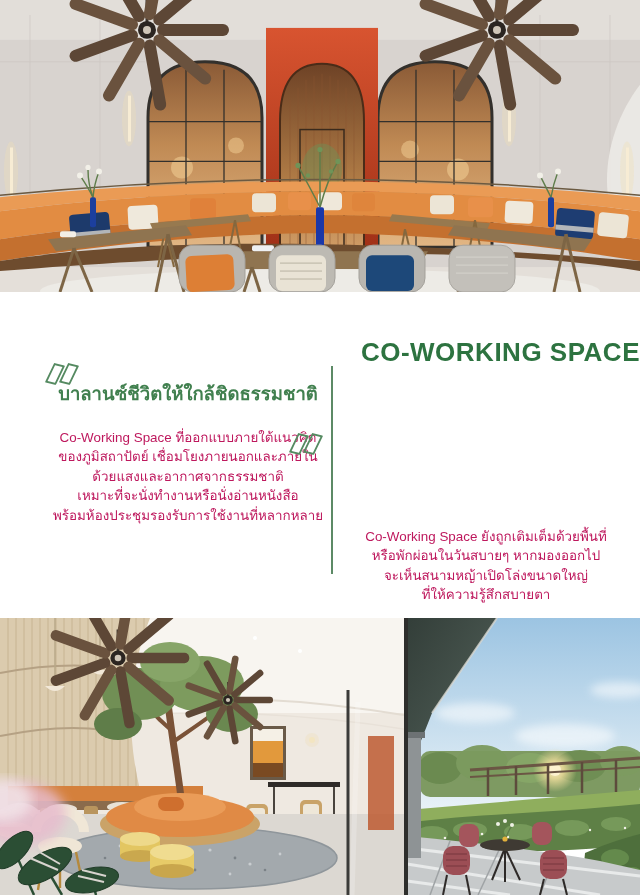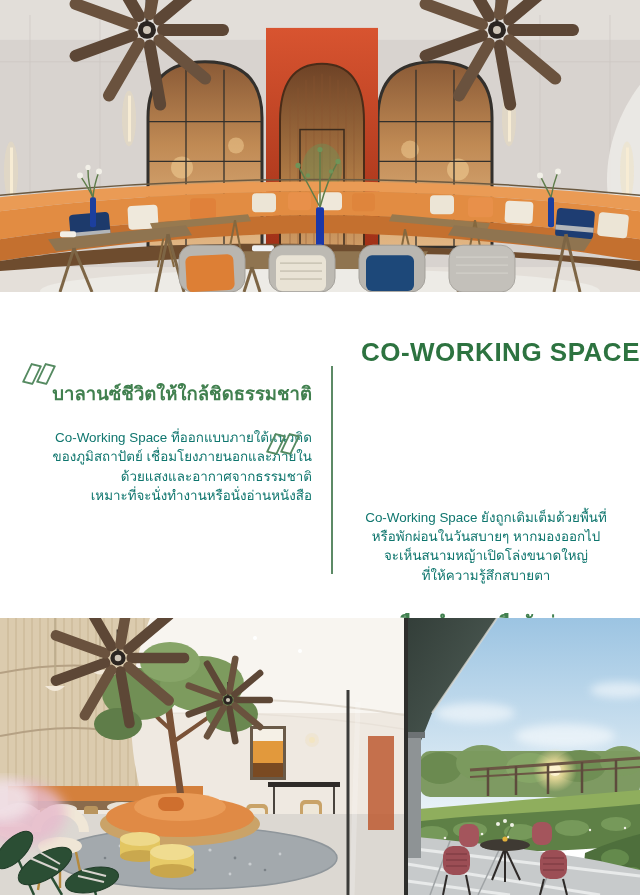--- a/index.html
+++ b/index.html
@@ -5,25 +5,25 @@
   html,body{margin:0;padding:0;background:#ffffff;}
   .page{position:relative;width:640px;height:895px;background:#ffffff;overflow:hidden;
         font-family:"Liberation Sans",sans-serif;}
   figure{margin:0;padding:0;position:absolute;left:0;width:640px;}
   figure svg{display:block;width:100%;height:100%;}
   .photo-top{top:0;height:292px;}
   .photo-bottom{top:618px;height:277px;}
   .page-title{position:absolute;top:320px;left:0;width:640px;text-align:right;
       font-size:26px;font-weight:700;letter-spacing:.5px;color:#2d7340;}
   .col{position:absolute;text-align:center;}
-  .col-left{top:380px;left:16px;width:296px;text-align:right;}
+  .col-left{top:380px;left:40px;width:296px;}
   .col-right{top:382px;left:350px;width:272px;}
   .divider{position:absolute;left:331px;top:366px;width:2px;height:208px;background:#5c8a66;}
   .quote-head{font-size:18.5px;font-weight:700;color:#41804f;line-height:27px;}
-  .body-text{color:#0f766e;font-size:13.4px;line-height:19.4px;}
+  .body-text{color:#be185d;font-size:13.4px;line-height:19.4px;}
   .col-left .body-text{margin-top:21px;}
   .col-right .quote-head{margin-top:24px;}
   
   .qmark{position:absolute;width:30px;height:22px;}
   .qmark i{display:inline-block;width:8px;height:16px;border:2.2px solid #558a61;
       border-radius:1px;background:transparent;transform:skewX(-14deg) rotate(13deg);
       margin-right:2px;}
   .q-open-left{top:-16px;left:8px;}
   .q-close-left{top:54px;right:14px;}
   .q-open-right{top:112px;left:2px;}
@@ -273,20 +273,21 @@
     <span class="qmark q-open-left"><i></i><i></i></span>
     <div class="quote-head">
       <div>บาลานซ์ชีวิตให้ใกล้ชิดธรรมชาติ</div>
     </div>
     <span class="qmark q-close-left"><i></i><i></i></span>
     <div class="body-text">
       <div>Co-Working Space ที่ออกแบบภายใต้แนวคิด</div>
       <div>ของภูมิสถาปัตย์ เชื่อมโยงภายนอกและภายใน</div>
       <div>ด้วยแสงและอากาศจากธรรมชาติ</div>
       <div>เหมาะที่จะนั่งทำงานหรือนั่งอ่านหนังสือ</div>
+      <div>พร้อมห้องประชุมรองรับการใช้งานที่หลากหลาย</div>
     </div>
   </div>
 
   <div class="col col-right rel">
     <div class="body-text">
       <div>Co-Working Space ยังถูกเติมเต็มด้วยพื้นที่</div>
       <div>หรือพักผ่อนในวันสบายๆ หากมองออกไป</div>
       <div>จะเห็นสนามหญ้าเปิดโล่งขนาดใหญ่</div>
       <div>ที่ให้ความรู้สึกสบายตา</div>
     </div>

